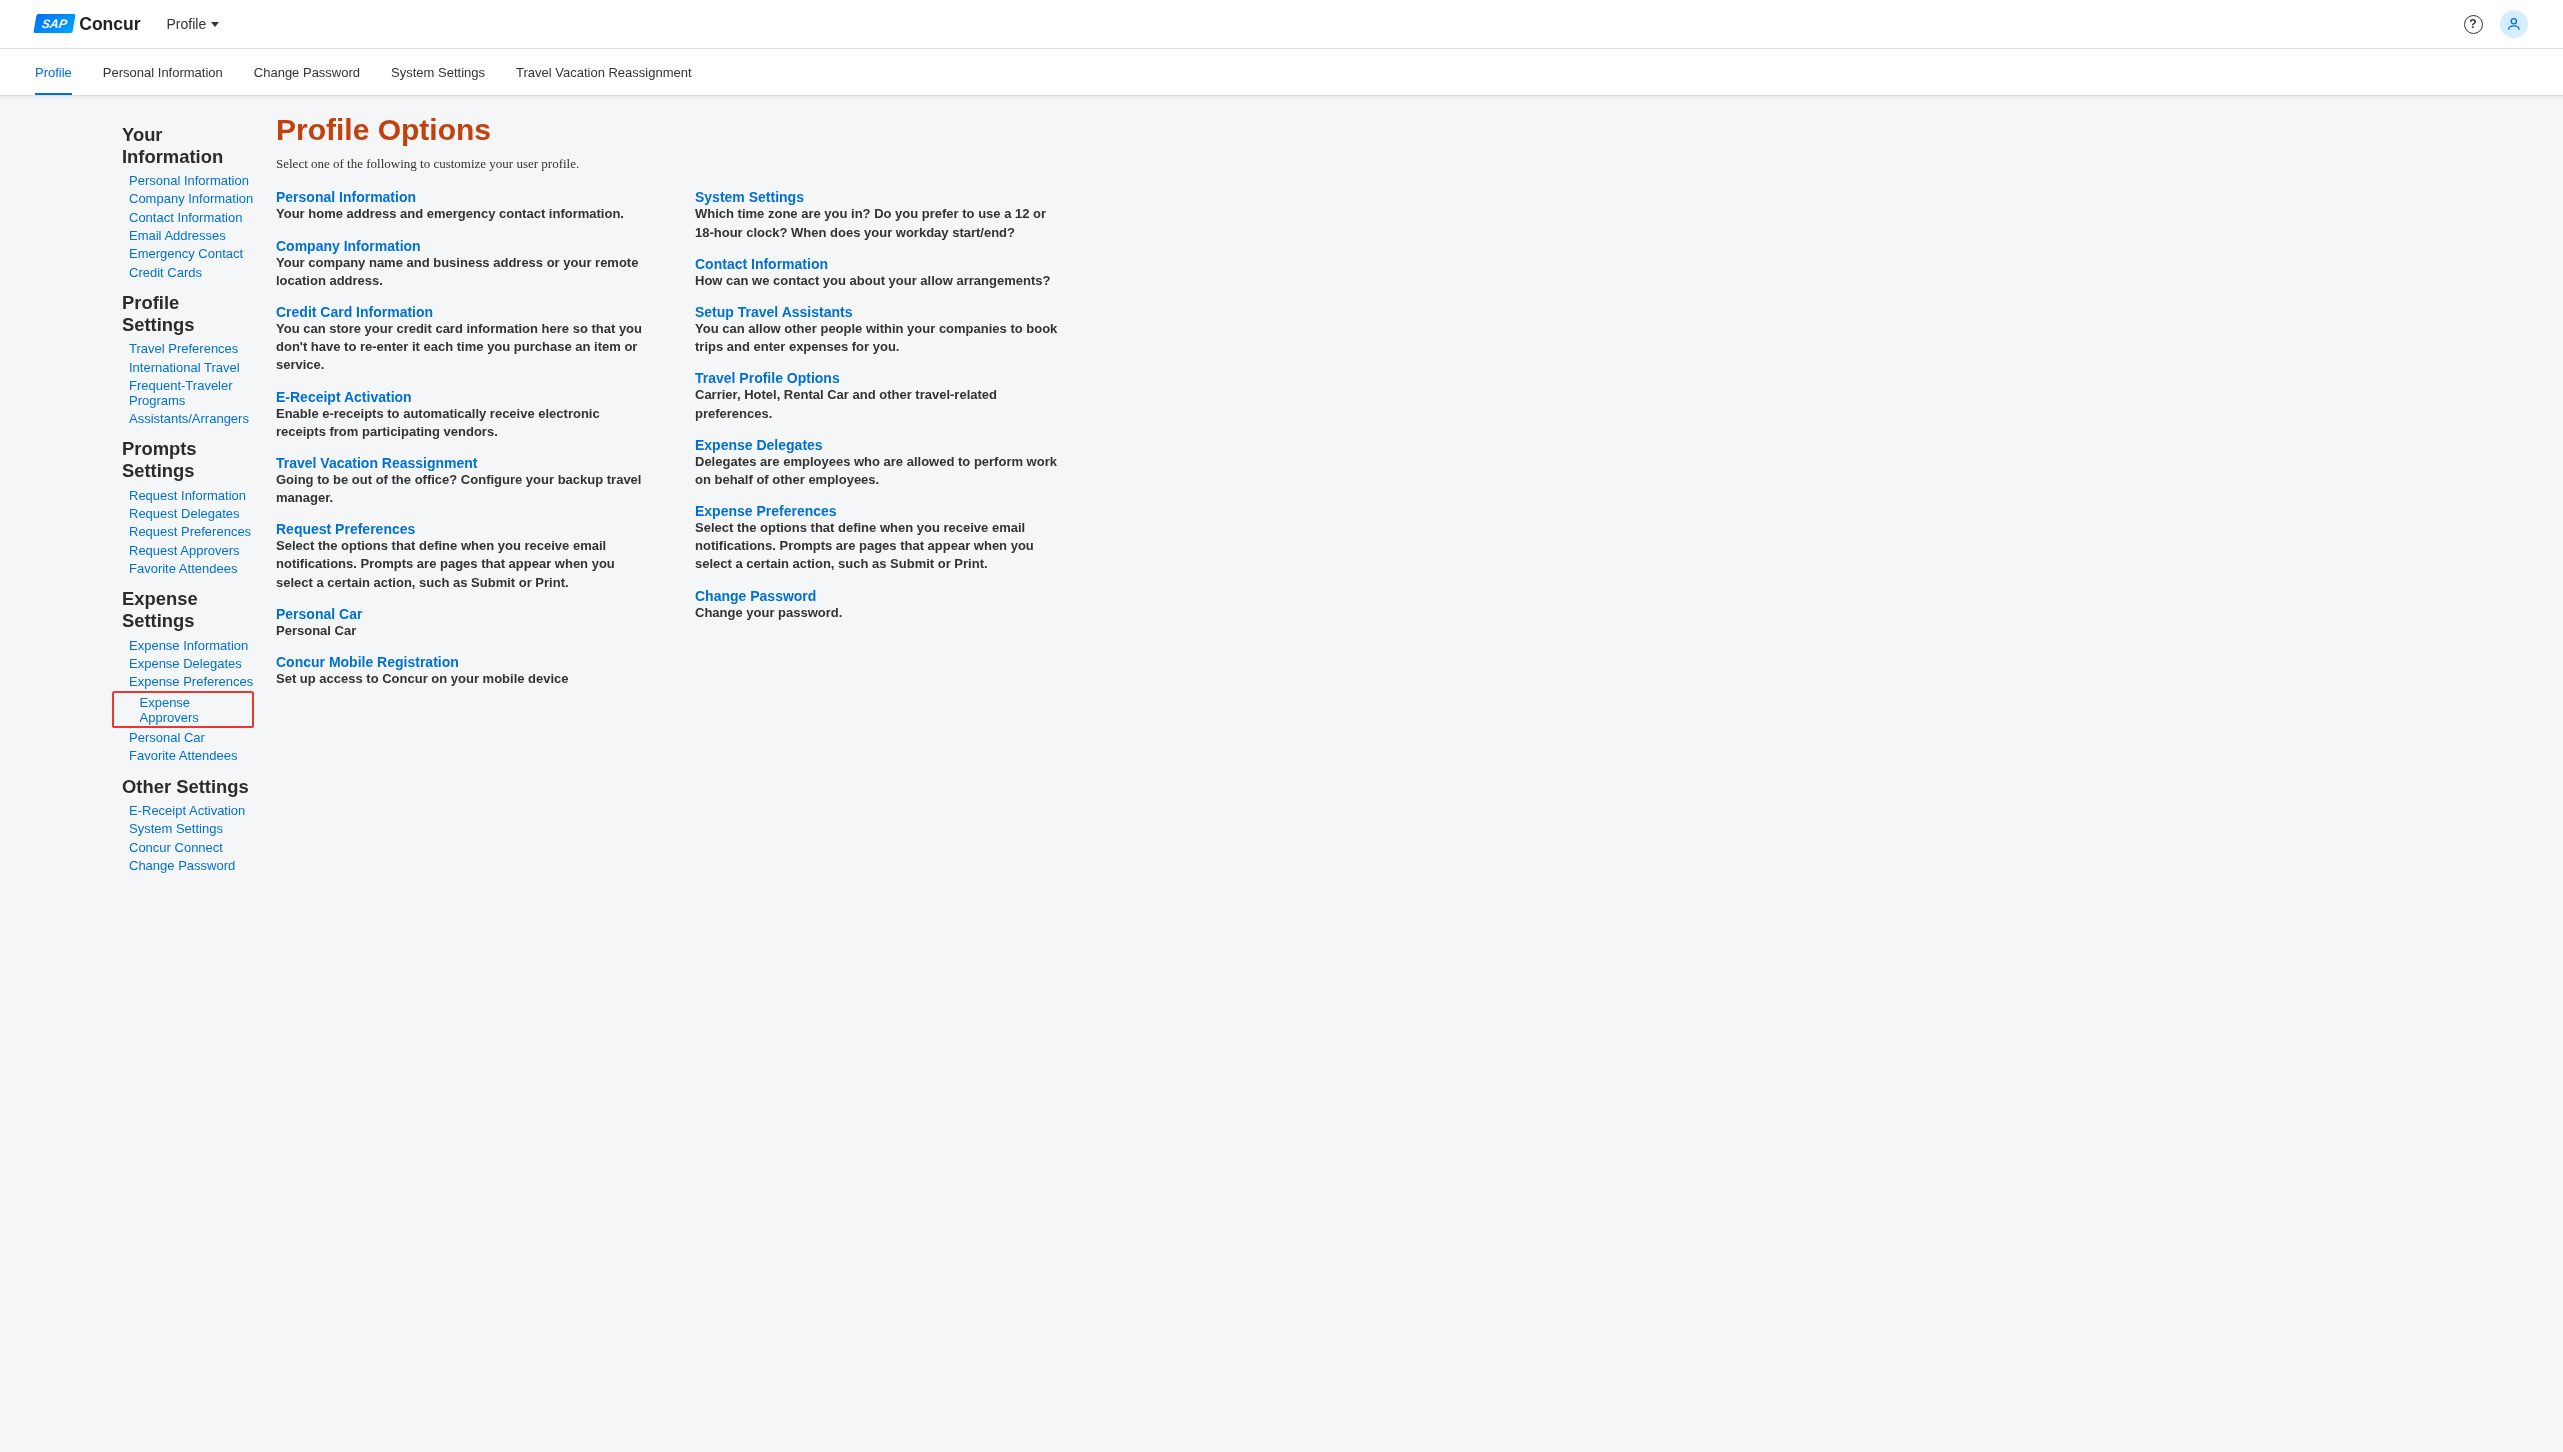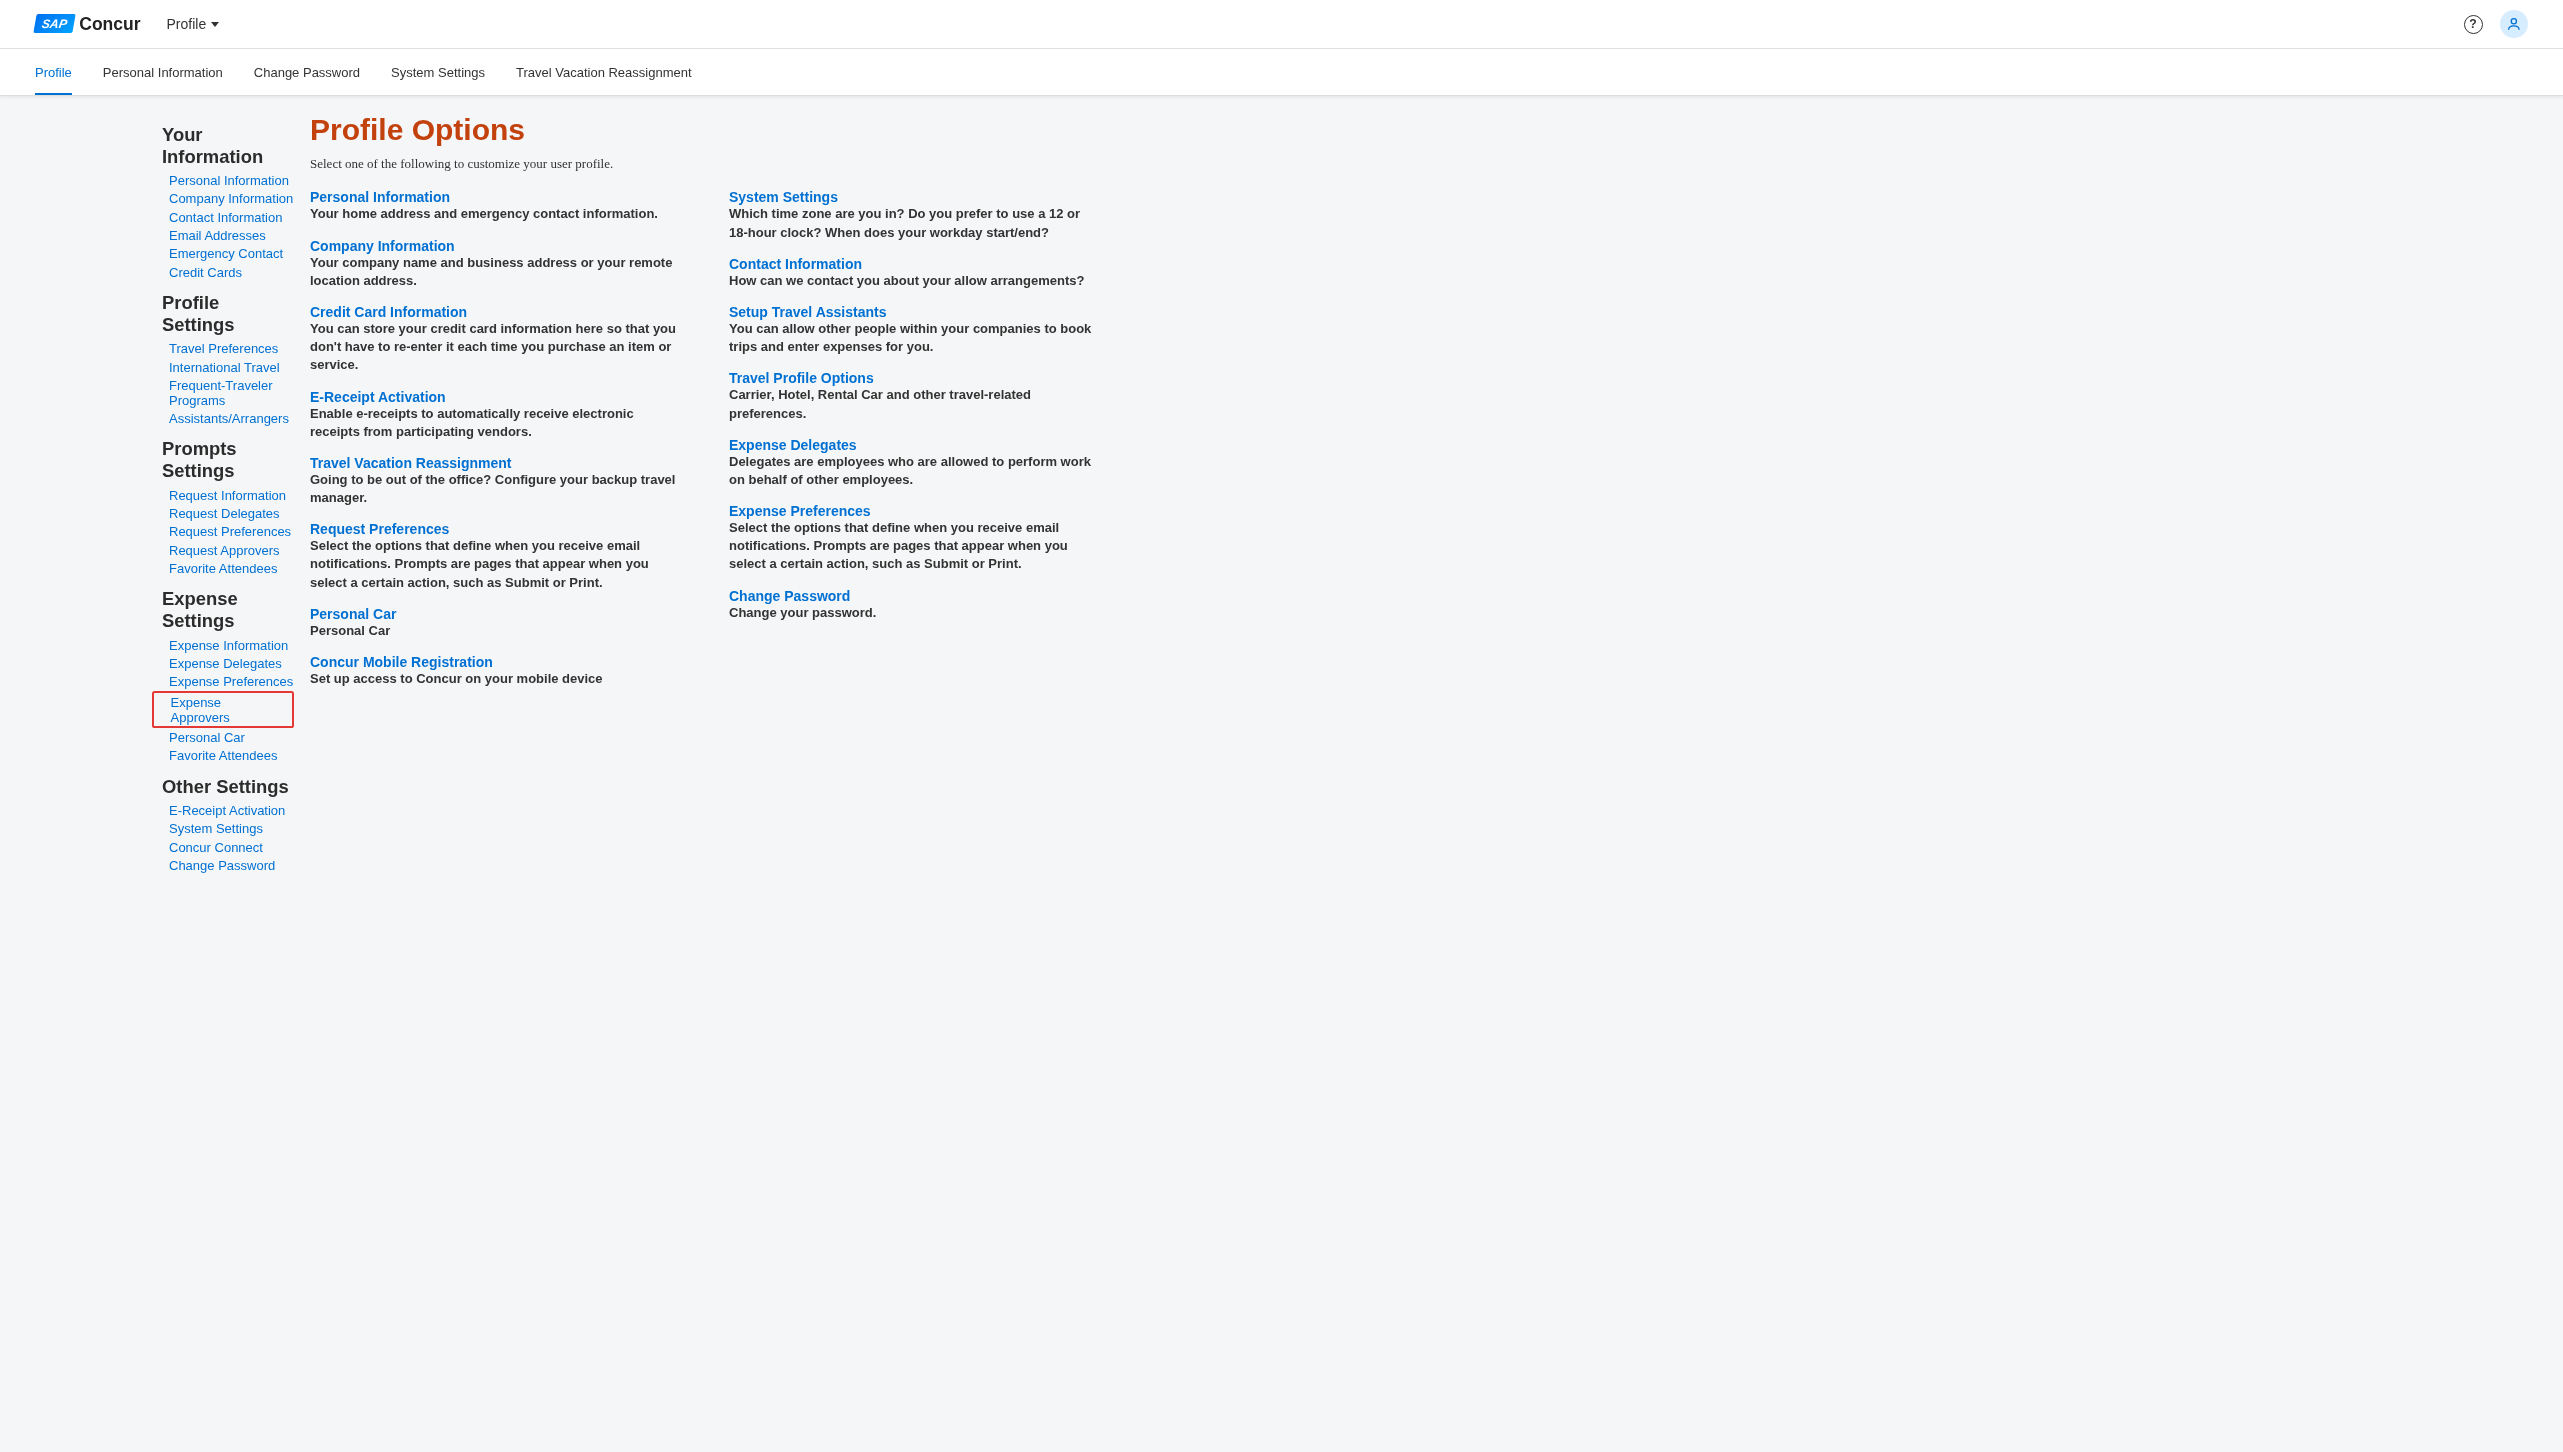--- a/index.html
+++ b/index.html
@@ -61,42 +61,41 @@
     padding: 15.7px 0 13px 0;
     font-size: 13px;
     color: #333;
     cursor: pointer;
     border-bottom: 2.6px solid transparent;
   }
   .nav-tab.active { color: #0070d2; border-bottom-color: #0070d2; font-weight: 500; }
   .content-wrap {
     display: flex;
     padding: 17.5px 35px;
-    gap: 16px;
-    margin-left: 40px;
+    gap: 22px;
   }
   .sidebar { width: 219px; flex-shrink: 0; padding-left: 87px; }
   .side-group { margin-bottom: 8.7px; }
   .side-group-title {
     font-size: 18.4px; font-weight: 700; color: #2c2c2c;
     margin-bottom: 3.5px; margin-top: 10.5px;
   }
   .side-link {
     display: block;
     color: #0070d2;
     font-size: 13px;
     padding: 1.7px 0 1.7px 7px;
     cursor: pointer;
     text-decoration: none;
   }
   .side-link.highlight {
     border: 2.6px solid #e53935;
     border-radius: 2.6px;
     margin-left: -10.5px;
-    padding-left: 17px;
+    padding-left: 26px;
     padding-right: 13px;
     display: inline-block;
   }
   .main { flex: 1; padding-left: 0; }
   .main h1 { font-size: 30px; font-weight: 700; color: #c2410c; margin-bottom: 8.7px; }
   .subtitle { font-size: 13px; color: #333; margin-bottom: 17.5px; font-family: Liberation Serif, serif; }
   .options-grid { display: flex; gap: 52px; }
   .col { flex: 1; max-width: 367px; }
   .opt { margin-bottom: 14px; }
   .opt-title { color: #0070d2; font-weight: 600; font-size: 14px; cursor: pointer; }

